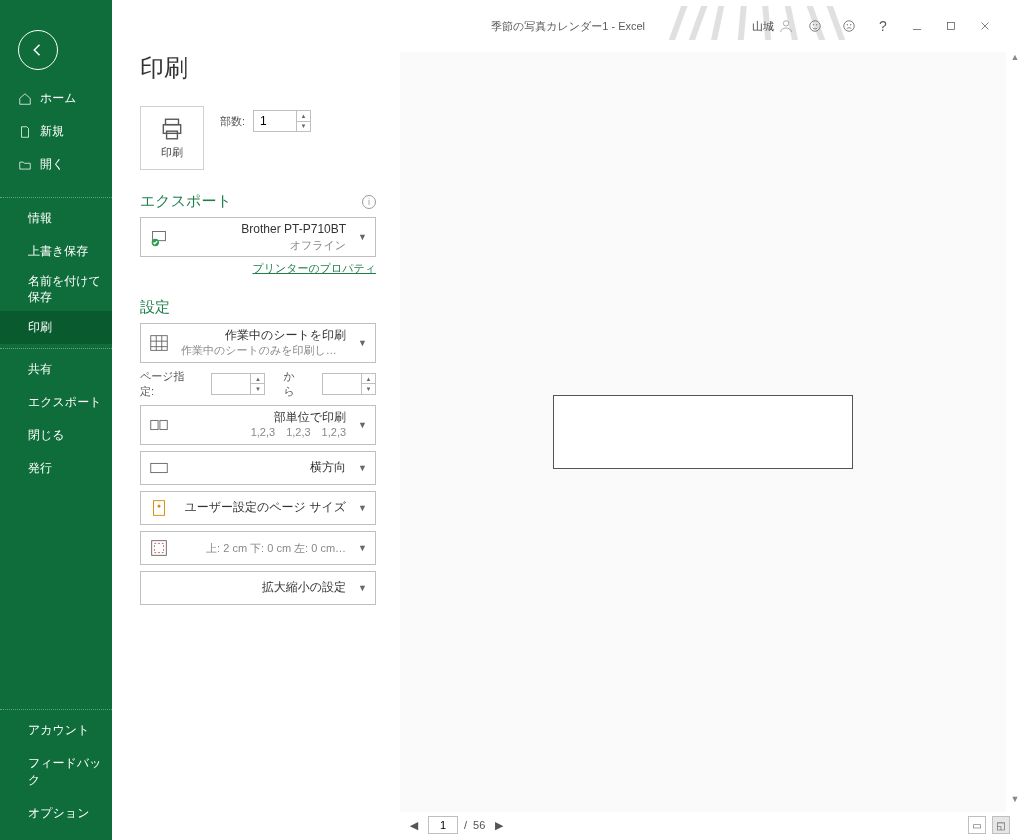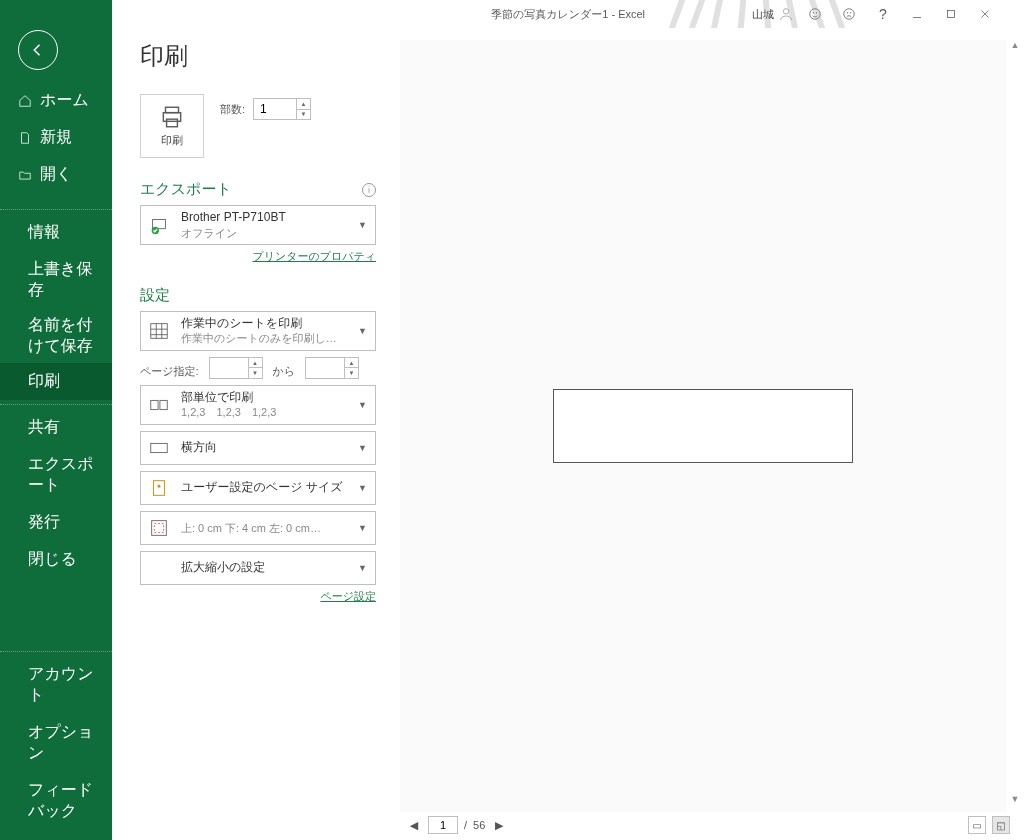--- a/index.html
+++ b/index.html
@@ -7,21 +7,21 @@
 
   .app { display: flex; height: 100%; }
 
   
   .sidebar {
     width: 112px;
     background: #0e6d3a;
     color: #fff;
     display: flex;
     flex-direction: column;
-    font-size: 16px;
+    font-size: 12px;
   }
   .back-btn {
     width: 40px; height: 40px;
     border: 1.5px solid #fff; border-radius: 50%;
     margin: 30px 0 12px 18px;
     display: flex; align-items: center; justify-content: center;
     cursor: pointer;
   }
   .back-btn svg { width: 18px; height: 18px; stroke: #fff; fill: none; }
   .nav-list { list-style: none; }
@@ -33,21 +33,21 @@
   }
   .nav-item.with-icon svg { width: 14px; height: 14px; fill: none; stroke: #fff; stroke-width: 1.3; }
   .nav-sep { height: 12px; }
   .nav-item.sub { padding-left: 28px; }
   .nav-item.active { background: #0a5a30; }
   .nav-item.multiline { line-height: 1.3; padding-top:6px; padding-bottom:6px;}
   .nav-separator { border-top: 1px dotted rgba(255,255,255,0.35); margin: 4px 0; }
   .sidebar-bottom { margin-top: auto; padding-bottom: 10px; }
 
   
-  .main { flex: 1; display: flex; flex-direction: column; position: relative; background:#fff;}
+  .main { flex: 1; display: flex; flex-direction: column; position: relative; background:#fff;margin-top:12px;}
 
   
   .titlebar {
     height: 28px;
     display: flex; align-items: center;
     font-size: 11px; color: #5a5a5a;
     position: relative;
   }
   .titlebar .doc-title { position:absolute; left:0; right:0; text-align:center; pointer-events:none;}
   .titlebar .controls { margin-left: auto; display: flex; align-items: center; gap: 8px; padding-right: 26px; }
@@ -99,29 +99,29 @@
     display:flex; align-items:center; justify-content:space-between;
   }
   .section-h .info{ width:14px; height:14px; border:1px solid #999; border-radius:50%; font-size:9px; color:#999; display:flex; align-items:center; justify-content:center; cursor:pointer;}
 
   .dropdown {
     border:1px solid #bfbfbf; background:#fff; display:flex; align-items:center;
     padding:4px 6px; gap:10px; cursor:pointer; position:relative; min-height:34px;
   }
   .dropdown .ico { width:24px; height:24px; display:flex; align-items:center; justify-content:center; flex-shrink:0;}
   .dropdown .ico svg{ width:22px; height:22px;}
-  .dropdown .texts { flex:1; line-height:1.3; overflow:hidden;}
+  .dropdown .texts { flex:1; line-height:1.3; overflow:hidden;text-align:right;}
   .dropdown .t1{ font-size:12px; color:#333;}
   .dropdown .t2{ font-size:11px; color:#888; white-space:nowrap; overflow:hidden; text-overflow:ellipsis;}
   .dropdown .chev{ font-size:9px; color:#666; padding:0 2px;}
 
   .link-right { text-align:right; margin-top:4px;}
   .link-right a{ font-size:11px; color:#1e7e4a; text-decoration:underline; cursor:pointer;}
 
-  .row-small { display:flex; align-items:flex-end; gap:10px; margin-top:6px;}
+  .row-small { display:flex; align-items:center; gap:18px; margin-top:6px;}
   .row-small .spinner input{ width:38px;}
   .row-small label{ font-size:11px; color:#555;}
 
   .settings .dropdown + .dropdown,
   .settings .dropdown + .row-small,
   .settings .row-small + .dropdown { margin-top:6px; }
 
   .indent-texts { padding-left:34px; }
 
   
@@ -197,37 +197,37 @@
     </ul>
     <div class="nav-separator"></div>
     <ul class="nav-list">
       <li class="nav-item sub">
           <span>共有</span>
         </li>
       <li class="nav-item sub">
           <span>エクスポート</span>
         </li>
       <li class="nav-item sub">
+          <span>閉じる</span>
+        </li>
+      <li class="nav-item sub">
           <span>発行</span>
-        </li>
-      <li class="nav-item sub">
-          <span>閉じる</span>
         </li>
     </ul>
     <div class="sidebar-bottom">
       <div class="nav-separator"></div>
       <ul class="nav-list">
         <li class="nav-item sub">
             <span>アカウント</span>
           </li>
         <li class="nav-item sub">
-            <span>オプション</span>
+            <span>フィードバック</span>
           </li>
         <li class="nav-item sub">
-            <span>フィードバック</span>
+            <span>オプション</span>
           </li>
       </ul>
     </div>
   </div>
 
   <div class="main">
     <div class="titlebar">
       <div class="stripes">
         <span></span>
           <span></span>
@@ -405,33 +405,32 @@
         </div>
 
         <div class="dropdown">
           <span class="ico">
               <svg viewBox="0 0 24 24">
                 <rect x="4" y="4" width="16" height="16" fill="none" stroke="#666"></rect>
                 <rect x="7" y="7" width="10" height="10" fill="none" stroke="#c55" stroke-dasharray="2 2"></rect>
               </svg>
             </span>
           <span class="texts">
-            <div class="t2">上: 0 cm 下: 4 cm 左: 0 cm…</div>
+            <div class="t2">上: 2 cm 下: 0 cm 左: 0 cm…</div>
           </span>
           <span class="chev">▼</span>
         </div>
 
         <div class="dropdown">
           <span class="texts indent-texts">
               <div class="t1">拡大縮小の設定</div>
             </span>
           <span class="chev">▼</span>
         </div>
 
-        <div class="link-right"><a>ページ設定</a></div>
       </div>
 
       <div class="preview">
         <div class="preview-canvas">
           <div class="preview-page"></div>
         </div>
         <div class="scrollbar-v">
           <div class="arrow">▲</div>
           <div class="arrow">▼</div>
         </div>

